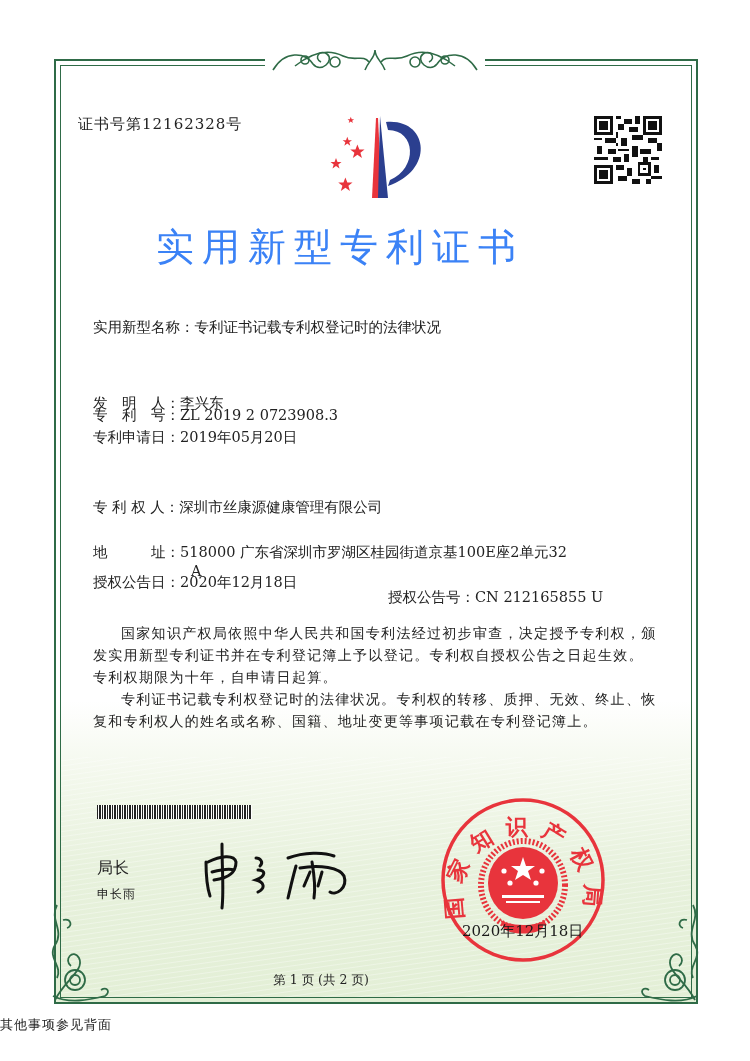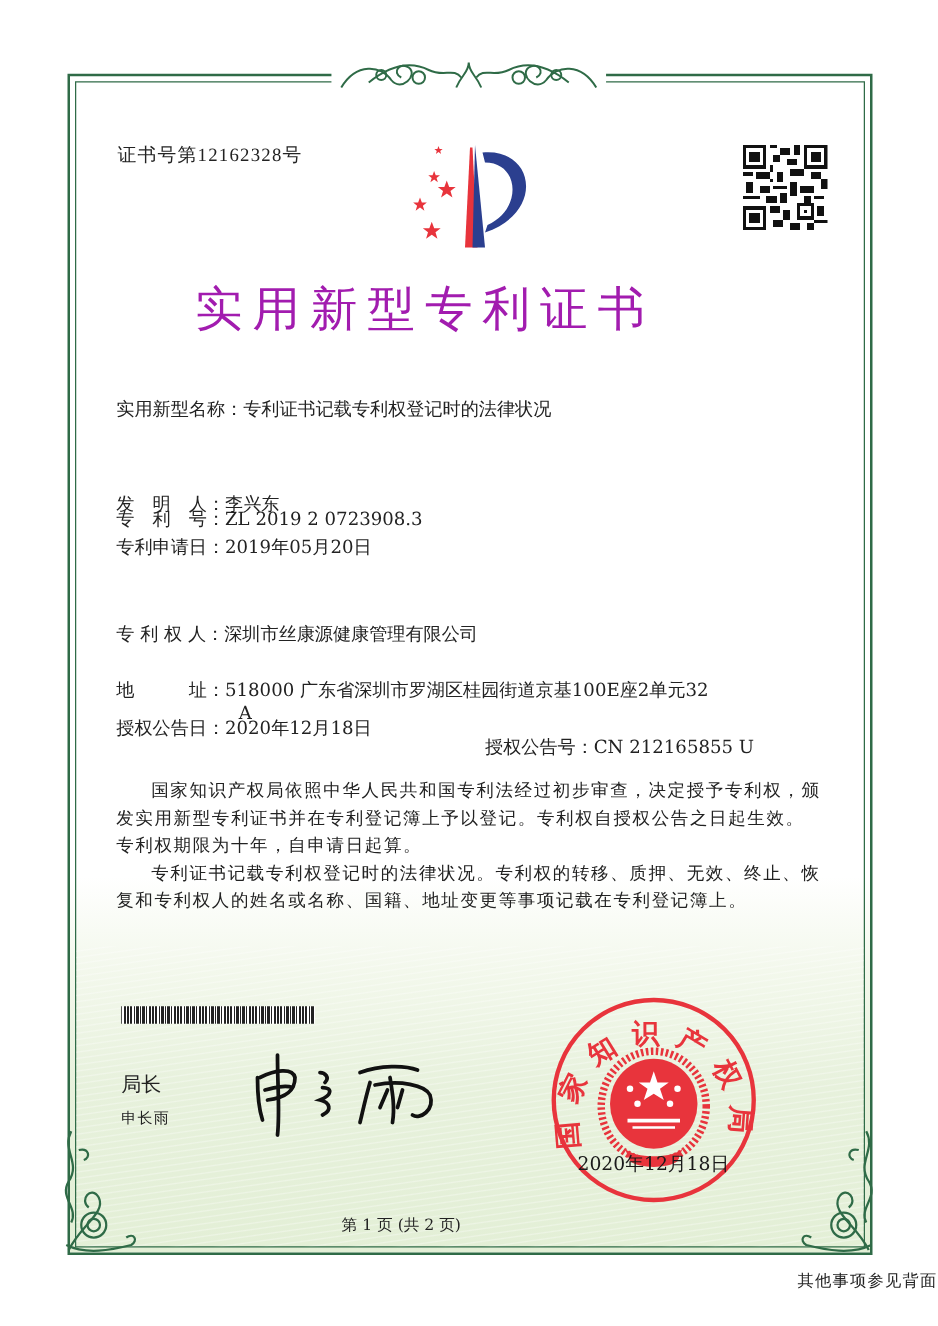--- a/index.html
+++ b/index.html
@@ -22,48 +22,48 @@
     pointer-events: none;
   }
   .ornament-top {
     position: absolute; left: 265px; top: 40px; width: 220px; height: 40px;
   }
   .corner { position: absolute; width: 70px; height: 110px; }
   .corner.bl { left: 45px; top: 900px; }
   .corner.br { left: 635px; top: 900px; }
 
   .cert-no {
-    position: absolute; left: 94px; top: 115px; font-size: 15px; letter-spacing: 1px; font-family: Liberation Serif, serif;
+    position: absolute; left: 78px; top: 115px; font-size: 15px; letter-spacing: 1px;
   }
   .logo { position: absolute; left: 318px; top: 112px; width: 120px; height: 90px; }
   .qr { position: absolute; left: 594px; top: 114px; width: 68px; height: 72px; }
   .title {
     position: absolute; left: 0; width: 680px; top: 222px; text-align: center;
-    font-size: 38px; letter-spacing: 8px; color: #a21caf; font-family: "DejaVu Sans", sans-serif;
+    font-size: 38px; letter-spacing: 8px; color: #3b82f6; font-family: "DejaVu Sans", sans-serif;
   }
   .field { position: absolute; left: 93px; font-size: 14.5px; white-space: nowrap; }
   .field .lbl { display: inline-block; }
   .field .val { display: inline-block; }
   .para {
     position: absolute; left: 93px; width: 566px; font-size: 14px; line-height: 22px;
     text-indent: 2em; letter-spacing: 1.3px;
   }
   .barcode {
     position: absolute; left: 97px; top: 805px; width: 155px; height: 14px;
     background: repeating-linear-gradient(90deg, #222 0px, #222 1px, #fff 1px, #fff 2px, #222 2px, #222 4px, #fff 4px, #fff 5px);
   }
   .sig-title { position: absolute; left: 97px; top: 858px; font-size: 16px; font-family: "DejaVu Sans", sans-serif; }
   .sig-name { position: absolute; left: 97px; top: 886px; font-size: 12px; letter-spacing: 1px; font-family: "DejaVu Sans", sans-serif; }
   .signature { position: absolute; left: 200px; top: 840px; width: 165px; height: 70px; }
   .seal { position: absolute; left: 438px; top: 795px; width: 170px; height: 170px; }
   .seal-date {
     position: absolute; left: 462px; top: 922px; font-size: 15px; color: #1a1a1a;
   }
   .page-no { position: absolute; left: 0; width: 642px; top: 972px; text-align: center; font-size: 12.5px; }
-  .back-note { position: absolute; left: 0; width: 750px; top: 1016px; text-align: right; font-size: 13px; letter-spacing: 1px; }
+  .back-note { position: absolute; left: 0; width: 750px; top: 1016px; text-align: left; font-size: 13px; letter-spacing: 1px; }
 </style>
 </head>
 <body>
 
 <div class="frame">
   <div class="frame-inner"></div>
   <div class="waves"></div>
 </div>
 
 <svg class="ornament-top" viewBox="0 0 220 40">

